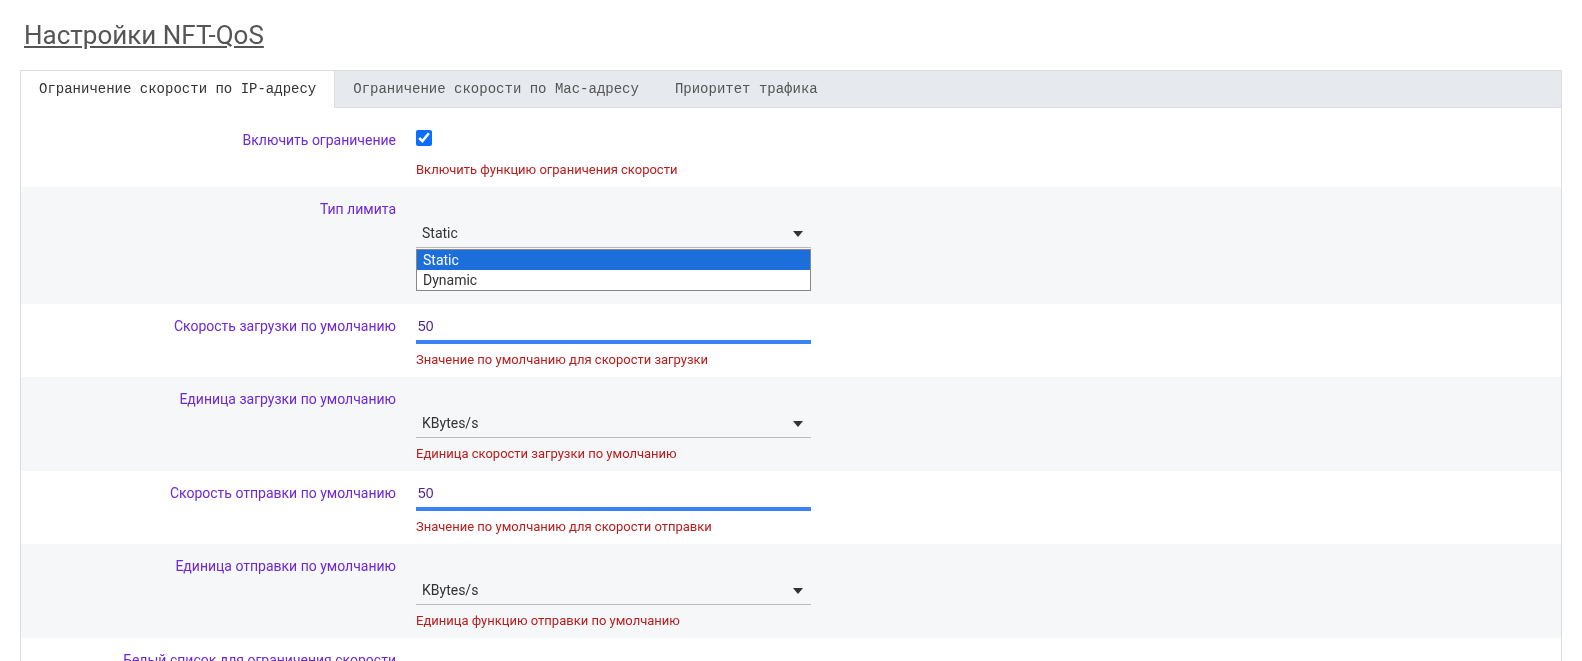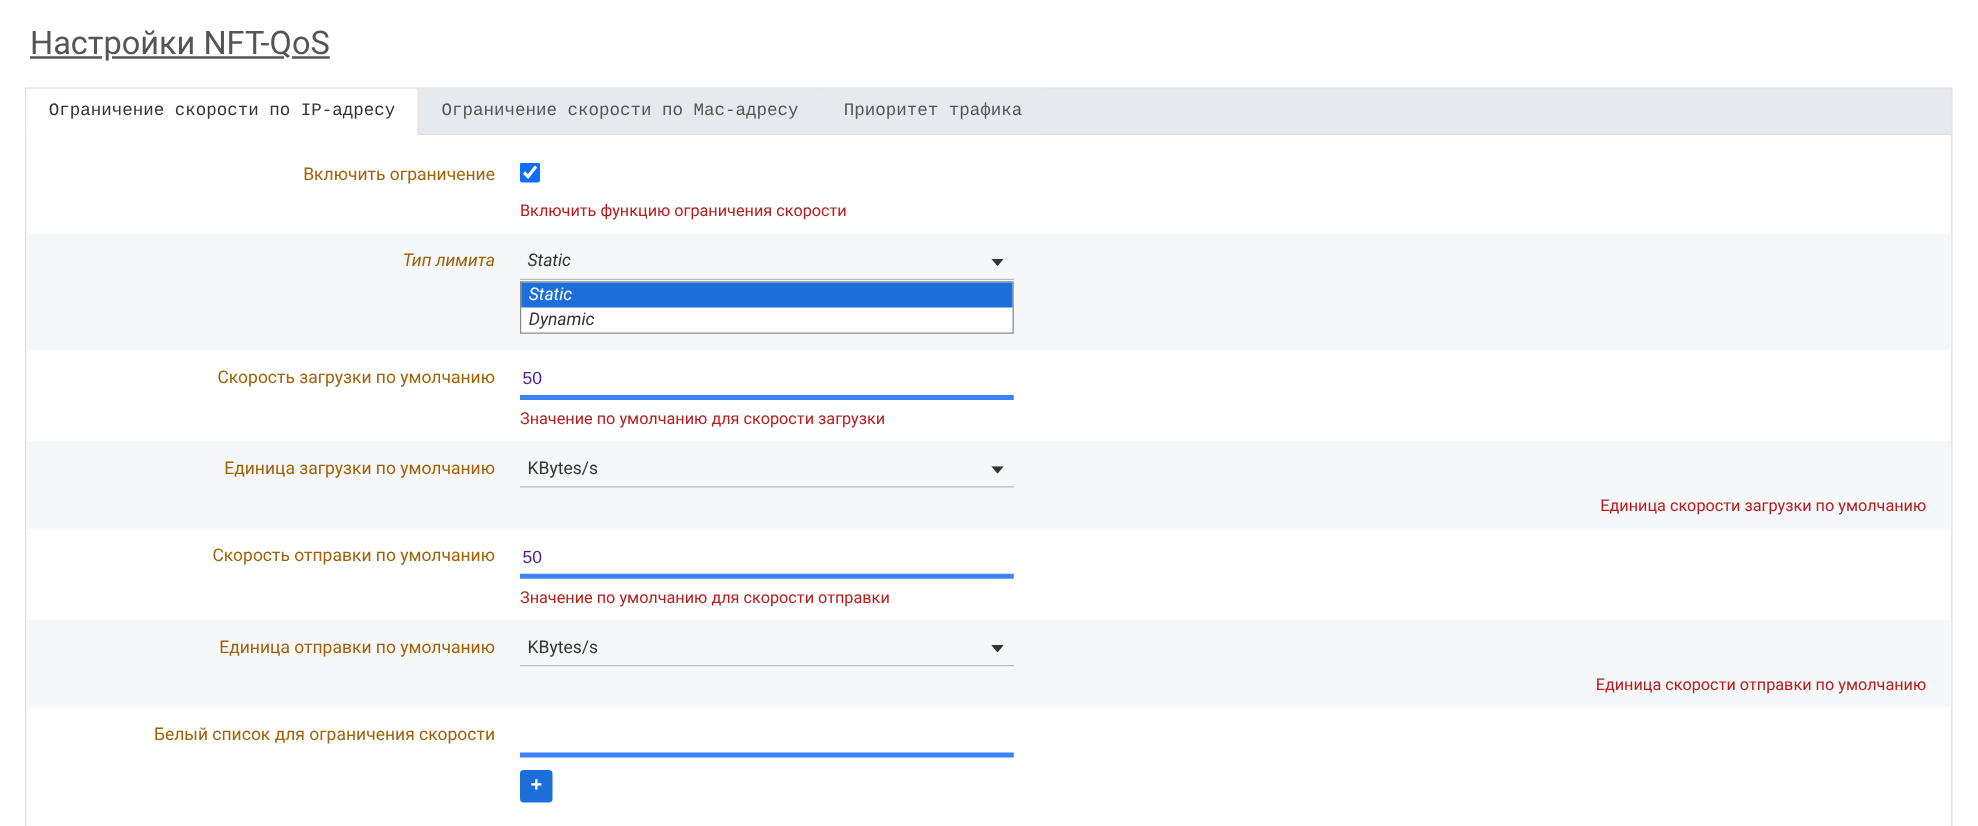--- a/index.html
+++ b/index.html
@@ -55,39 +55,40 @@
       align-items: flex-start;
       padding: 8px 0;
     }
     .form-row.row-alt {
       background: #f6f7f9;
     }
     .form-label {
       width: 395px;
       text-align: right;
       padding: 6px 20px 6px 10px;
-      color: #a16207;
+      color: #6d28d9;
       font-size: 14px;
       flex-shrink: 0;
     }
     .form-control-wrap {
       flex: 1;
       padding-right: 20px;
       position: relative;
     }
     .checkbox-input {
       width: 16px;
       height: 16px;
       accent-color: #0d6efd;
       margin-top: 4px;
       cursor: pointer;
     }
     .select-wrap {
       position: relative;
       width: 395px;
+      margin-top: 24px;
     }
     .select-control {
       width: 100%;
       padding: 6px 28px 6px 6px;
       border: none;
       border-bottom: 1px solid #bbb;
       background: transparent;
       font-size: 14px;
       color: #333;
       cursor: pointer;
@@ -151,21 +152,20 @@
       margin-top: 10px;
     }
     
     
     .help-block {
       display: flex;
       padding: 0 0 10px 0;
     }
     .help-block.row-alt {
       background: #f6f7f9;
-      text-align: right;
     }
     .help-spacer {
       width: 395px;
       flex-shrink: 0;
     }
     .help-inner {
       flex: 1;
       padding-right: 20px;
       color: #b91c1c;
       font-size: 13px;
@@ -189,21 +189,21 @@
       <div class="form-label">Включить ограничение</div>
       <div class="form-control-wrap">
         <input type="checkbox" class="checkbox-input" checked="" style="">
       </div>
     </div>
     <div class="help-block">
       <div class="help-spacer"></div>
       <div class="help-inner">Включить функцию ограничения скорости</div>
     </div>
 
-    <div class="form-row row-alt" style="padding-bottom:56px;font-style:italic;">
+    <div class="form-row row-alt" style="padding-bottom:56px;">
       <div class="form-label">Тип лимита</div>
       <div class="form-control-wrap">
         <div class="select-wrap">
           <div class="select-control">Static</div>
           <span class="select-arrow">
             <svg viewBox="0 0 10 6">
                 <path d="M0 0 L5 6 L10 0 Z" fill="currentColor"></path>
               </svg>
           </span>
           <div class="dropdown-list">
@@ -262,21 +262,21 @@
           <span class="select-arrow">
             <svg viewBox="0 0 10 6">
                 <path d="M0 0 L5 6 L10 0 Z" fill="currentColor"></path>
               </svg>
           </span>
         </div>
       </div>
     </div>
     <div class="help-block row-alt">
       <div class="help-spacer"></div>
-      <div class="help-inner">Единица скорости отправки по умолчанию</div>
+      <div class="help-inner">Единица функцию отправки по умолчанию</div>
     </div>
 
     <div class="form-row">
       <div class="form-label">Белый список для ограничения скорости</div>
       <div class="form-control-wrap">
         <input type="text" class="text-input" style="">
         <button class="add-button">+</button>
       </div>
     </div>
 

